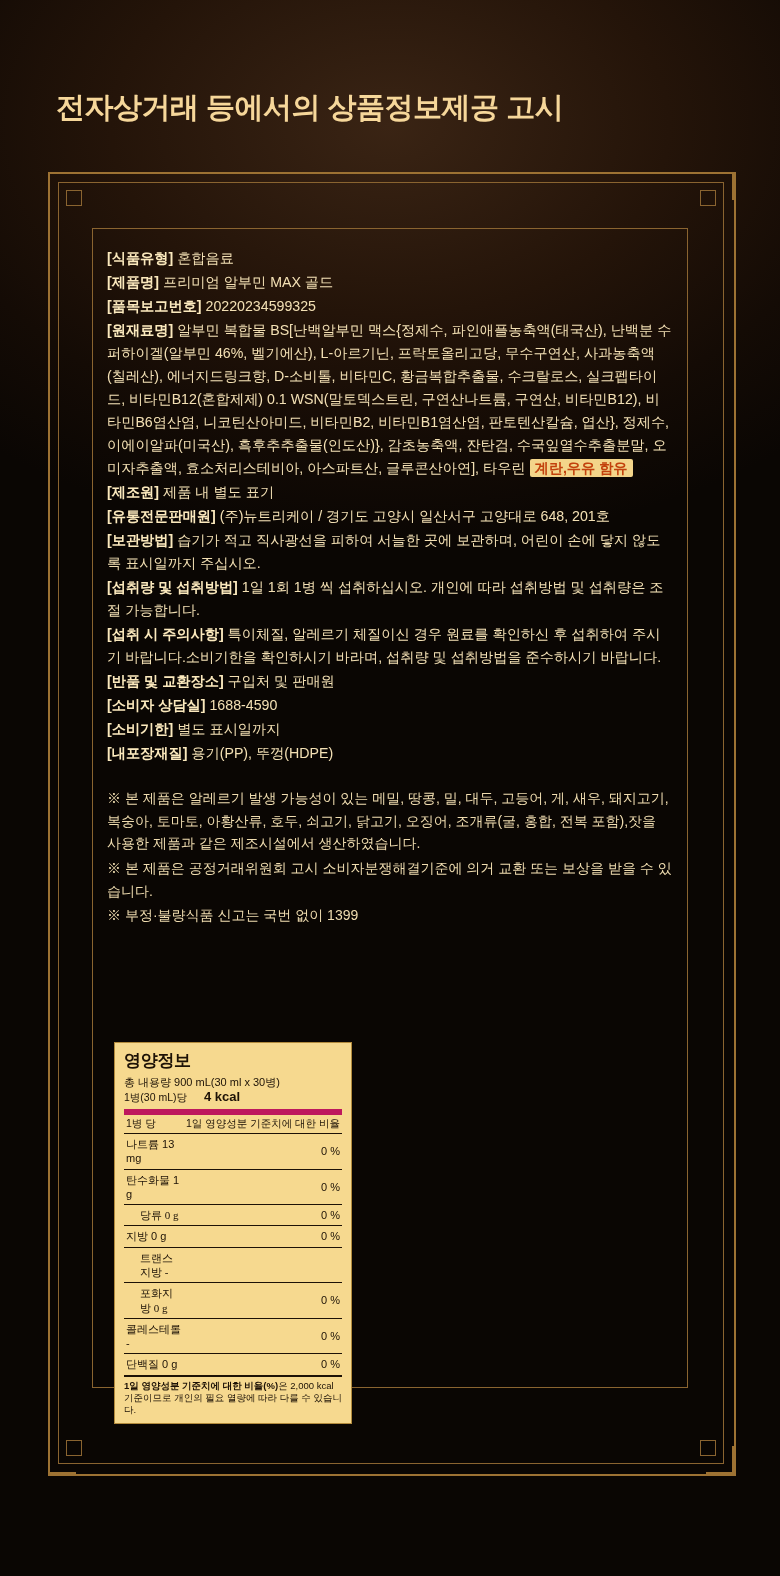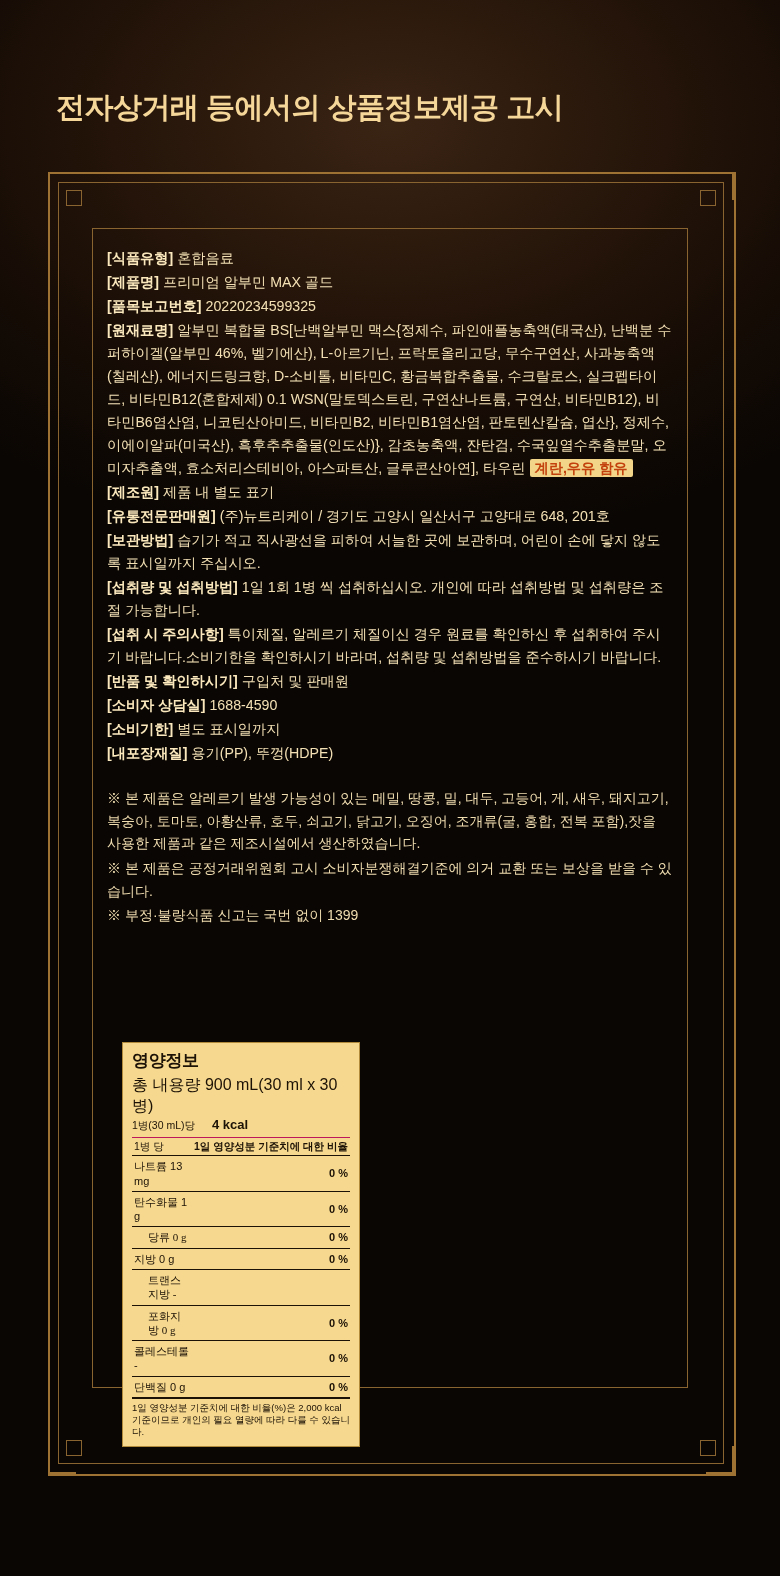--- a/index.html
+++ b/index.html
@@ -115,57 +115,56 @@
     left: 114px;
     top: 1042px;
     width: 238px;
     background: #f6d98f;
     color: #1d1206;
     border: 1px solid #b28a3c;
     box-sizing: border-box;
     padding: 7px 9px 8px 9px;
     font-size: 11px;
     line-height: 1.3;
-    margin-left: 8px;
   }
   .nutrition h3 {
     margin: 0 0 3px 0;
     font-size: 17px;
     font-weight: bold;
     letter-spacing: -0.3px;
   }
-  .nut-sub { font-size: 16px; }
+  .nut-sub { font-size: 11px; }
   .nut-kcal-line { font-size: 10.5px; margin-bottom: 3px; }
   .nut-kcal { font-size: 13px; font-weight: bold; margin-left: 14px; }
   table.nut {
     width: 100%;
     border-collapse: collapse;
     font-size: 11px;
   }
   table.nut td {
     padding: 3px 2px;
     border-top: 1px solid #1d1206;
   }
   table.nut tr.head td {
-    border-top: 1px solid #be185d;
+    border-top: 6px solid #be185d;
     border-bottom: 1px solid #1d1206;
     font-size: 10.5px;
     padding: 2px;
   }
-  td.val { text-align: right; font-weight: bold; white-space: nowrap; }
+  td.val { text-align: right; font-weight: normal; white-space: nowrap; }
   td.nm { text-align: left; }
   .indent { padding-left: 16px !important; font-family: Liberation Serif, serif; }
   .nut-foot {
     border-top: 2px solid #1d1206;
     margin-top: 0;
     padding-top: 3px;
     font-size: 9.5px;
     line-height: 1.25;
   }
-  .nut-foot b { font-weight: normal; }
+  .nut-foot b { font-weight: bold; }
 </style>
 </head>
 <body>
 
 <div class="page">
 
   <div class="page-title">전자상거래 등에서의 상품정보제공 고시</div>
 
   <div class="frame-outer"></div>
   <div class="frame-inner"></div>
@@ -221,21 +220,21 @@
         <span class="lbl">[섭취량 및 섭취방법]</span>
         <span>1일 1회 1병 씩 섭취하십시오. 개인에 따라 섭취방법 및 섭취량은 조절 가능합니다.</span>
       </div>
 
       <div class="info-row">
         <span class="lbl">[섭취 시 주의사항]</span>
         <span>특이체질, 알레르기 체질이신 경우 원료를 확인하신 후 섭취하여 주시기 바랍니다.소비기한을 확인하시기 바라며, 섭취량 및 섭취방법을 준수하시기 바랍니다.</span>
       </div>
 
       <div class="info-row">
-        <span class="lbl">[반품 및 확인하시기]</span>
+        <span class="lbl">[반품 및 교환장소]</span>
         <span>구입처 및 판매원</span>
       </div>
 
       <div class="info-row">
         <span class="lbl">[소비자 상담실]</span>
         <span>1688-4590</span>
       </div>
 
       <div class="info-row">
         <span class="lbl">[소비기한]</span>

